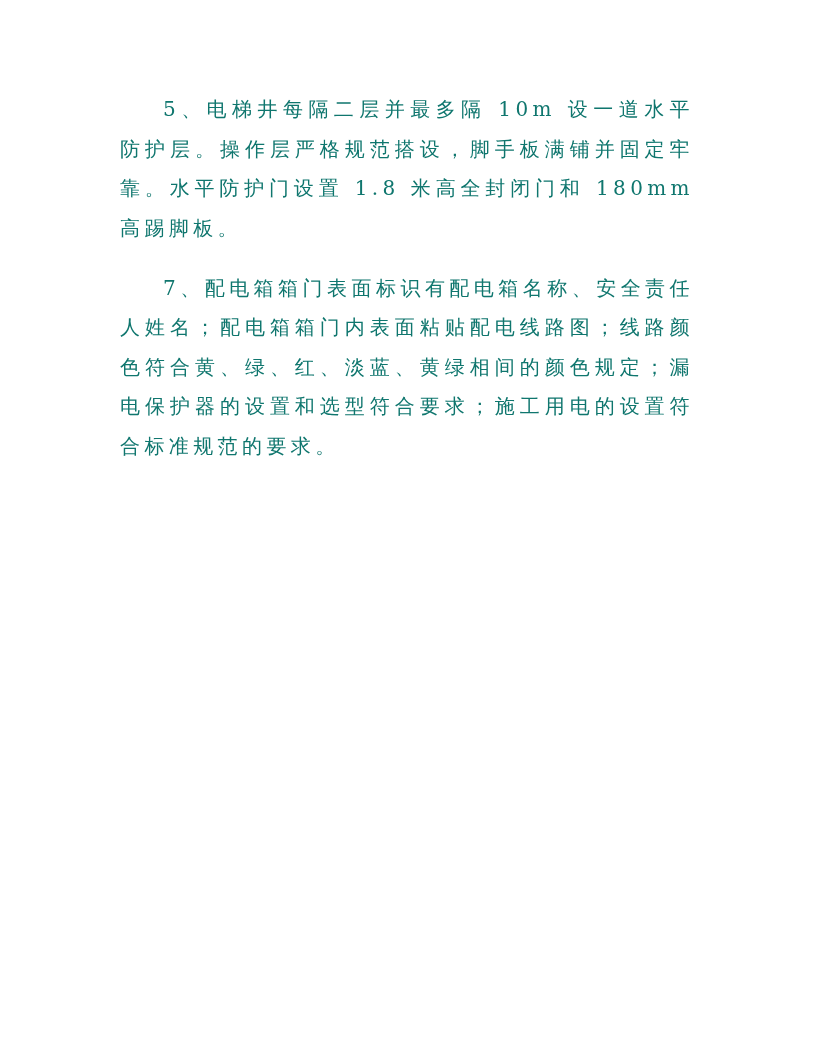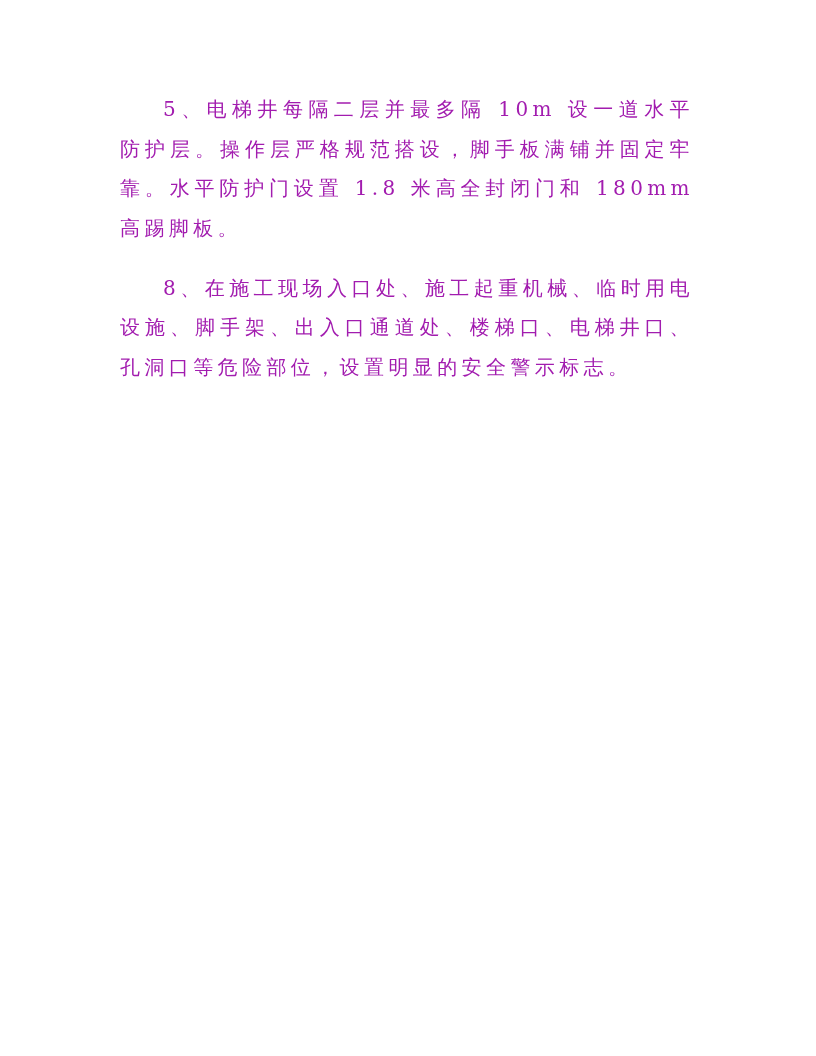--- a/index.html
+++ b/index.html
@@ -11,33 +11,33 @@
       width: 816px;
       height: 1056px;
       position: relative;
       overflow: hidden;
     }
     .page {
       position: absolute;
       left: 120px;
       top: 90px;
       width: 574px;
-      color: #a21caf;
+      color: #0f766e;
       font-family: "DejaVu Serif", "Liberation Serif", serif;
       font-size: 20px;
       line-height: 39.5px;
     }
     .para {
       margin: 0 0 20.5px 0;
       text-indent: 43px;
       text-align: justify;
       text-justify: inter-character;
       letter-spacing: 4.4px;
       word-break: break-all;
     }
   </style>
 </head>
 <body>
 
 <div class="page">
   <p class="para">5、电梯井每隔二层并最多隔 10m 设一道水平防护层。操作层严格规范搭设，脚手板满铺并固定牢靠。水平防护门设置 1.8 米高全封闭门和 180mm 高踢脚板。</p>
-  <p class="para">8、在施工现场入口处、施工起重机械、临时用电设施、脚手架、出入口通道处、楼梯口、电梯井口、孔洞口等危险部位，设置明显的安全警示标志。</p>
+  <p class="para">7、配电箱箱门表面标识有配电箱名称、安全责任人姓名；配电箱箱门内表面粘贴配电线路图；线路颜色符合黄、绿、红、淡蓝、黄绿相间的颜色规定；漏电保护器的设置和选型符合要求；施工用电的设置符合标准规范的要求。</p>
 </div>
 
 </body></html>

